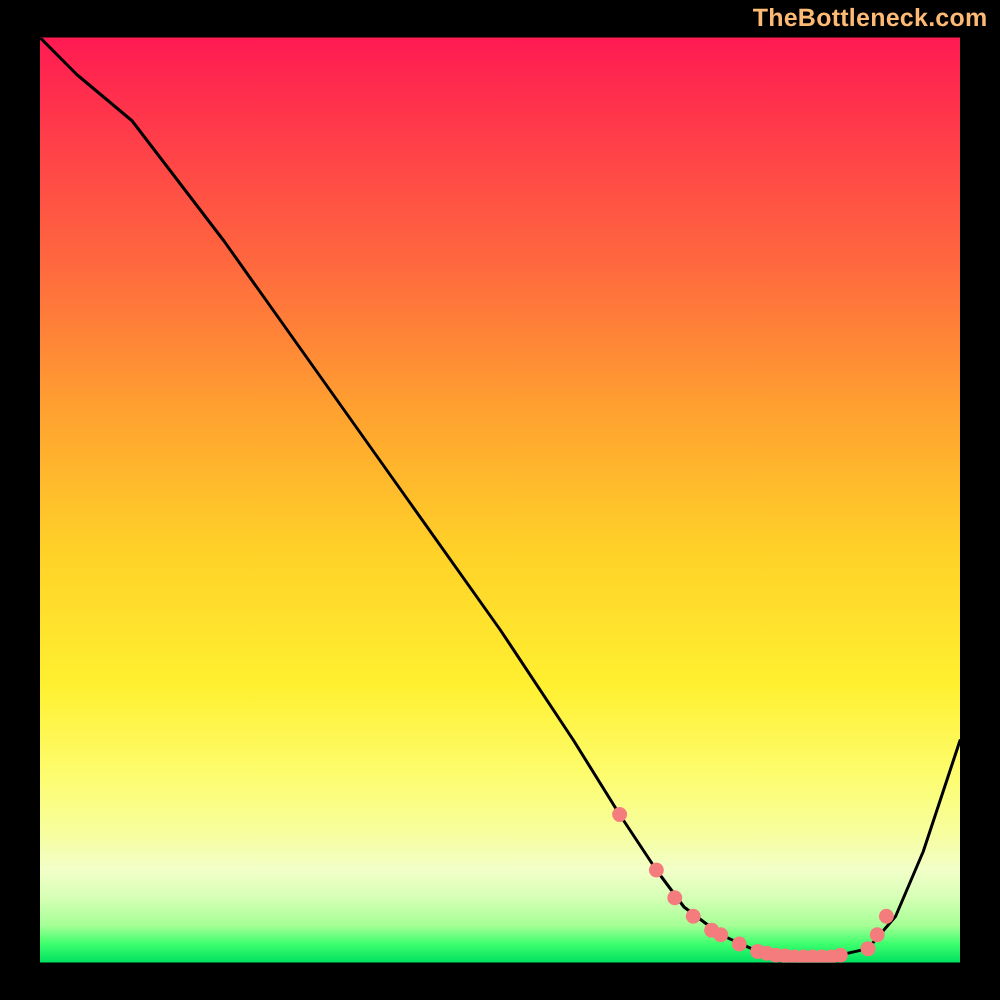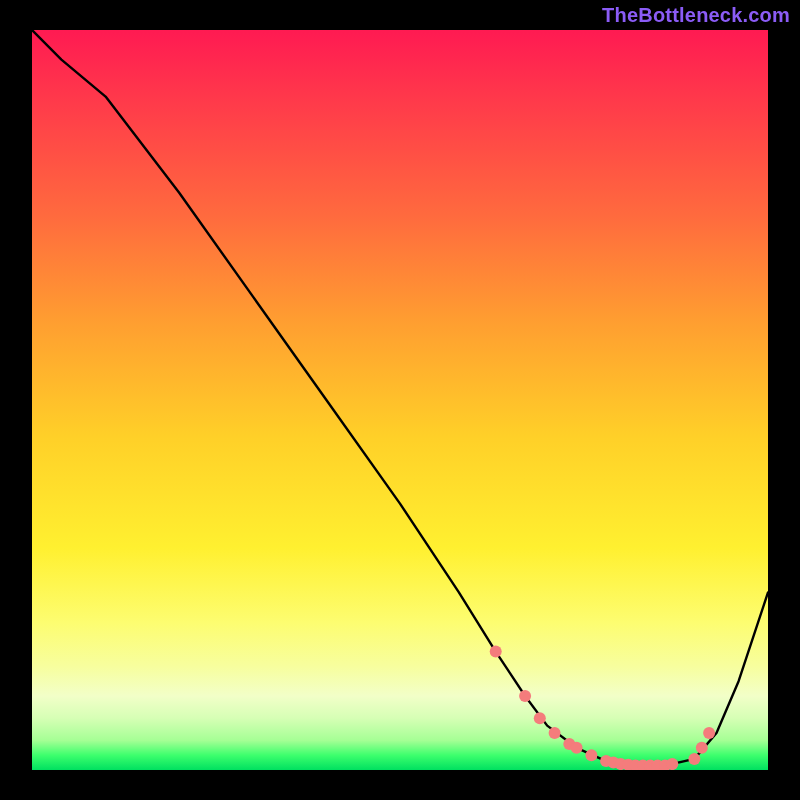--- a/index.html
+++ b/index.html
@@ -14,21 +14,21 @@
   .frame {
     position: relative;
     width: 800px;
     height: 800px;
     background: #000;
   }
   .watermark {
     position: absolute;
     top: 4px;
     right: 10px;
-    color: #8b5cf6;
+    color: #fdba74;
     font-size: 20px;
     font-weight: 600;
     letter-spacing: 0.2px;
     z-index: 30;
   }
   .plot-area {
     position: absolute;
     left: 32px;
     top: 30px;
     width: 736px;

